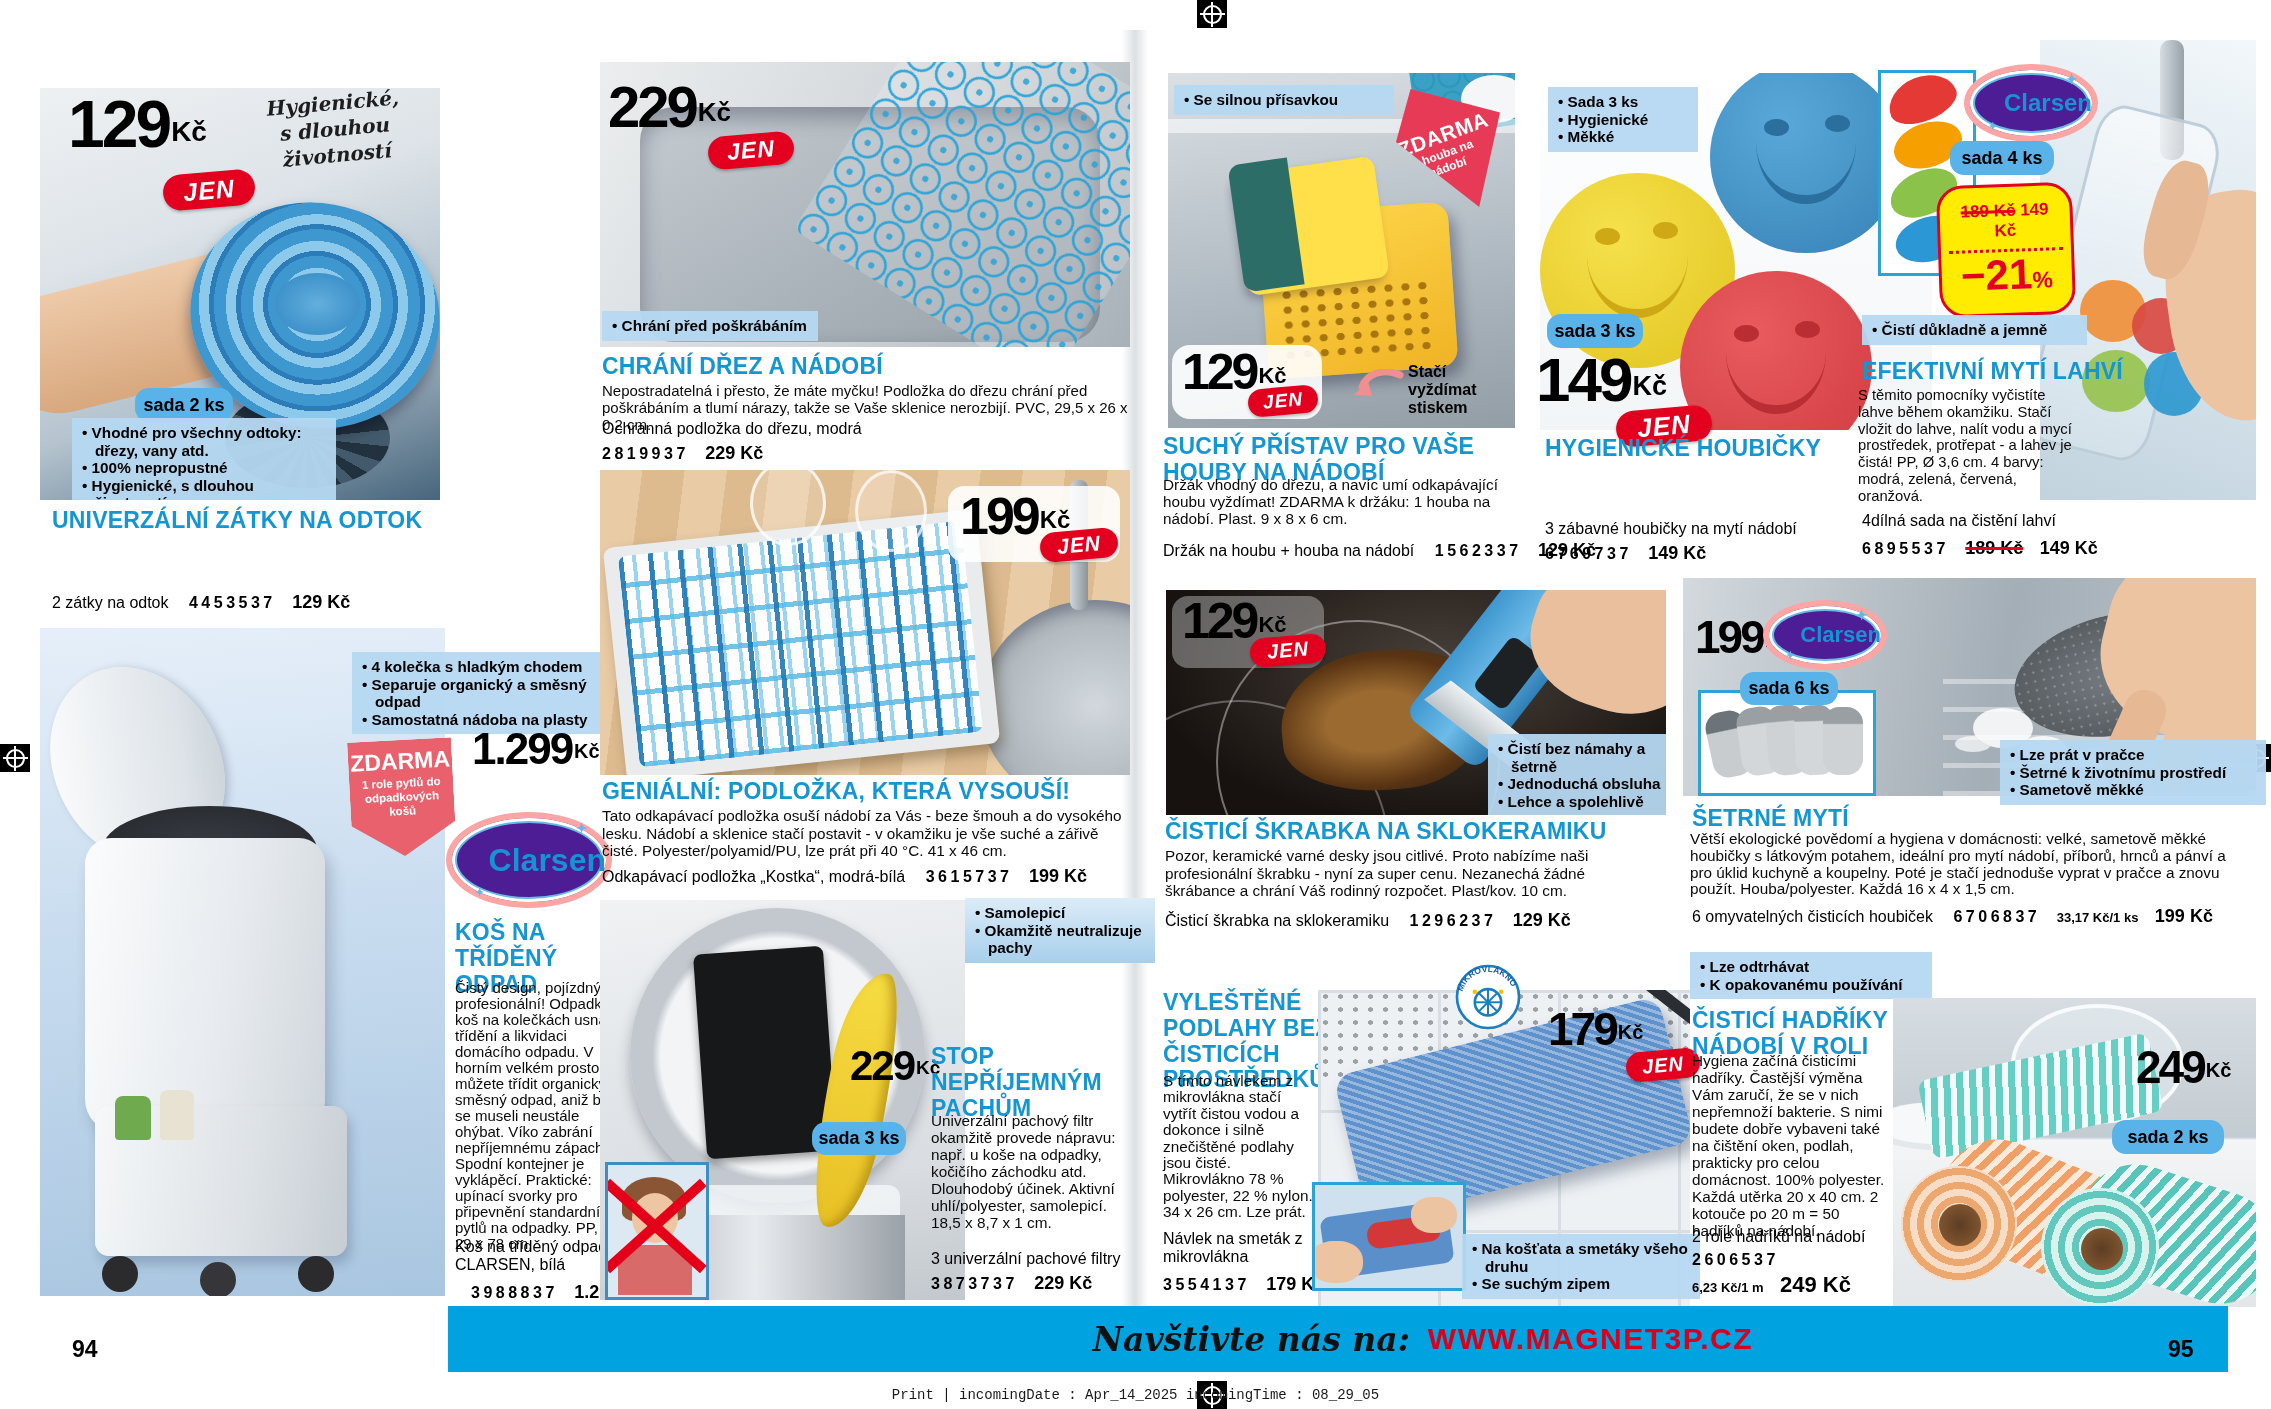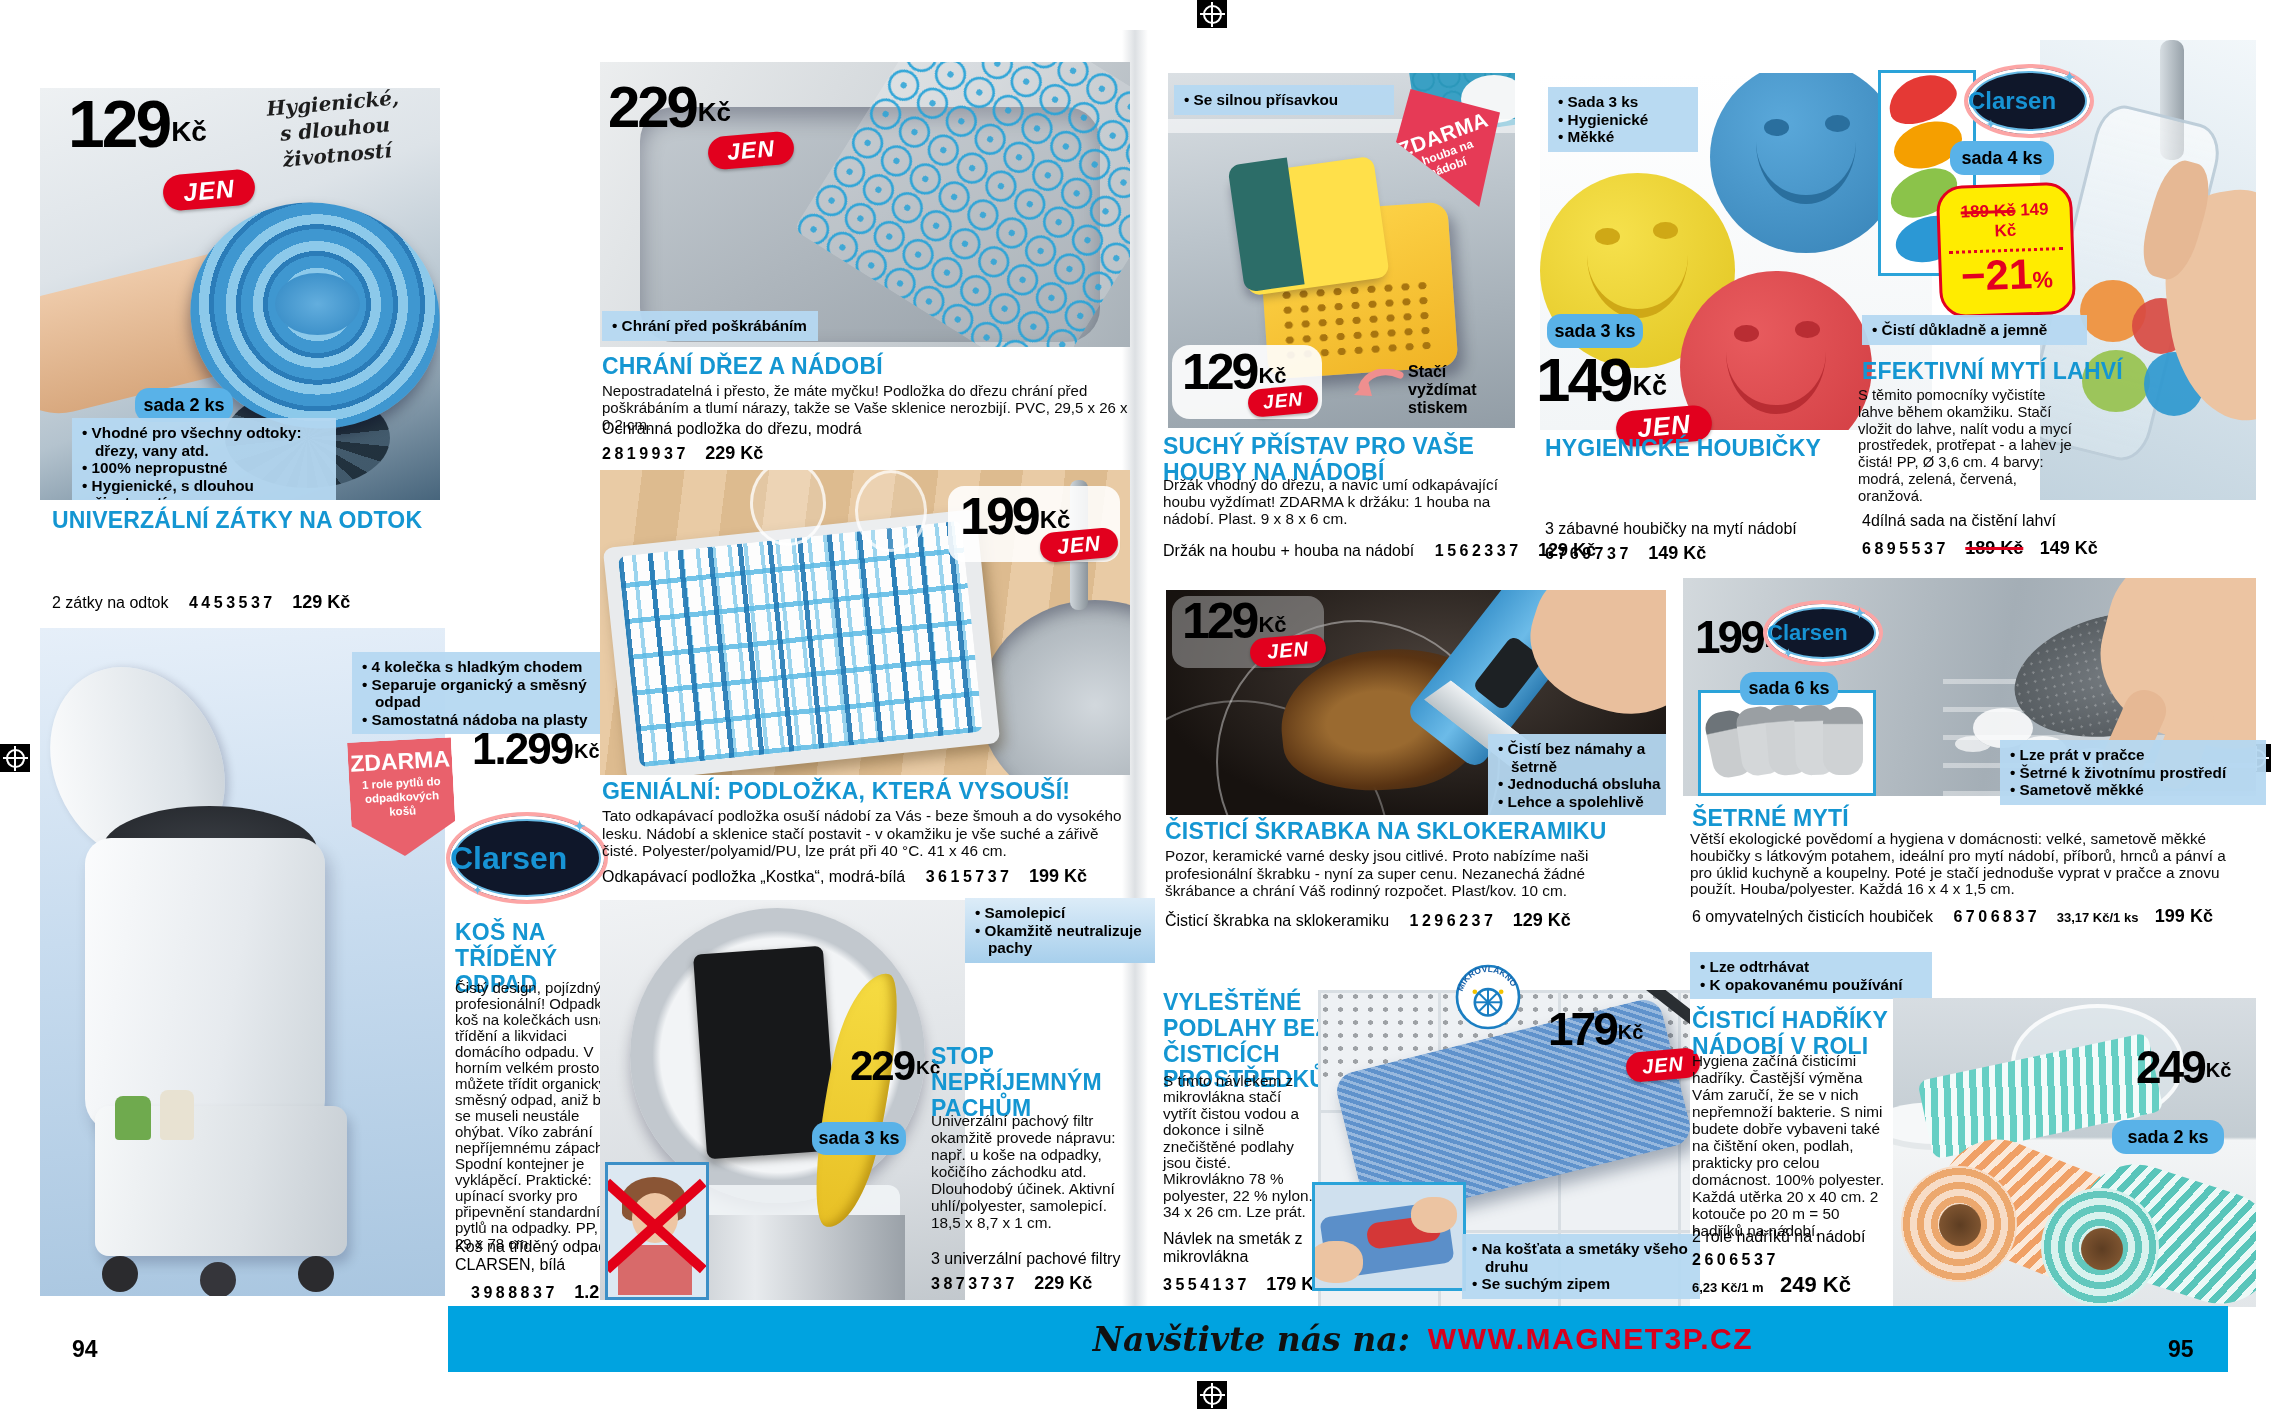--- a/index.html
+++ b/index.html
@@ -19,23 +19,23 @@
   .bl>div{padding-left:13px;text-indent:-13px}
   .bl>div::before{content:"•  "}
   .bdg{position:absolute;background:#59b2e8;border-radius:14px;font-weight:700;font-size:18px;
        display:flex;align-items:center;justify-content:center}
   .num{font-weight:700;letter-spacing:-3px;line-height:.85;display:inline-block}
   .kc{font-weight:700;display:inline-block;vertical-align:super;letter-spacing:0;margin-left:2px}
   .jen{position:absolute;background:#e2001e;color:#fff;font-weight:700;font-style:italic;
        display:flex;align-items:center;justify-content:center;border-radius:40px;
        transform:rotate(-5deg);letter-spacing:1px;box-shadow:0 2px 3px rgba(0,0,0,.25)}
   .script{font-family:"DejaVu Serif",serif;font-style:italic;color:#1d1d1d;font-weight:700}
-  .clar{position:absolute;background:#0f172a;border:4px solid #fca5a5;border-radius:50%;
+  .clar{position:absolute;background:#4c1d95;border:6px solid #fca5a5;border-radius:50%;
         box-shadow:inset 0 0 0 3px #fff,inset 0 0 0 5px #66b9e4;display:flex;align-items:center;
-        justify-content:flex-start;color:#1793d4;font-weight:700}
+        justify-content:flex-end;color:#1793d4;font-weight:700}
   .clar::before{content:"✦";position:absolute;right:12%;top:2%;font-size:14px;color:#66b9e4}
   .clar::after{content:"✦";position:absolute;left:15%;bottom:4%;font-size:11px;color:#66b9e4}
   .smiley{position:absolute;border-radius:50%;background:radial-gradient(circle at 38% 32%,var(--c),var(--cd) 88%)}
   .smiley i{position:absolute;background:var(--d);border-radius:50%;width:13%;height:9%}
   .smiley b{position:absolute;left:24%;top:42%;width:52%;height:28%;border-bottom:9px solid var(--d);
             border-radius:0 0 50% 50%/0 0 100% 100%}
   .reg{position:absolute;background:#000;width:30px;height:28px;display:flex;align-items:center;justify-content:center}
   .regc{width:15px;height:15px;border:2px solid #fff;border-radius:50%;position:relative}
   .regc::before,.regc::after{content:"";position:absolute;background:#fff}
   .regc::before{left:50%;top:-5px;width:2px;height:25px;margin-left:-1px}
@@ -442,14 +442,15 @@
     <span class="num" style="font-size:46px">249</span><span class="kc" style="font-size:20px">Kč</span>
   </div>
   <div class="bdg" style="left:2112px;top:1120px;width:112px;height:34px">sada 2 ks</div>
 
   <div class="a" style="left:448px;top:1306px;width:1780px;height:66px;background:#00a3e0;display:flex;align-items:center;justify-content:center;padding-left:170px;box-sizing:border-box">
     <span class="script" style="font-size:33px;color:#111">Navštivte nás na:</span>
     <span style="font-weight:700;font-size:30px;color:#d8001c;letter-spacing:1.5px;margin-left:18px">WWW.MAGNET3P.CZ</span>
   </div>
   <div class="a" style="left:72px;top:1336px;font-size:23px;font-weight:700">94</div>
   <div class="a" style="left:2168px;top:1336px;font-size:23px;font-weight:700">95</div>
+  <div class="a" style="left:0;top:1387px;width:2271px;text-align:center;font-family:'Liberation Mono',monospace;font-size:14px;color:#1a1a1a">Print | incomingDate : Apr_14_2025 incomingTime : 08_29_05</div>
 
 </div>
 
 </body></html>

